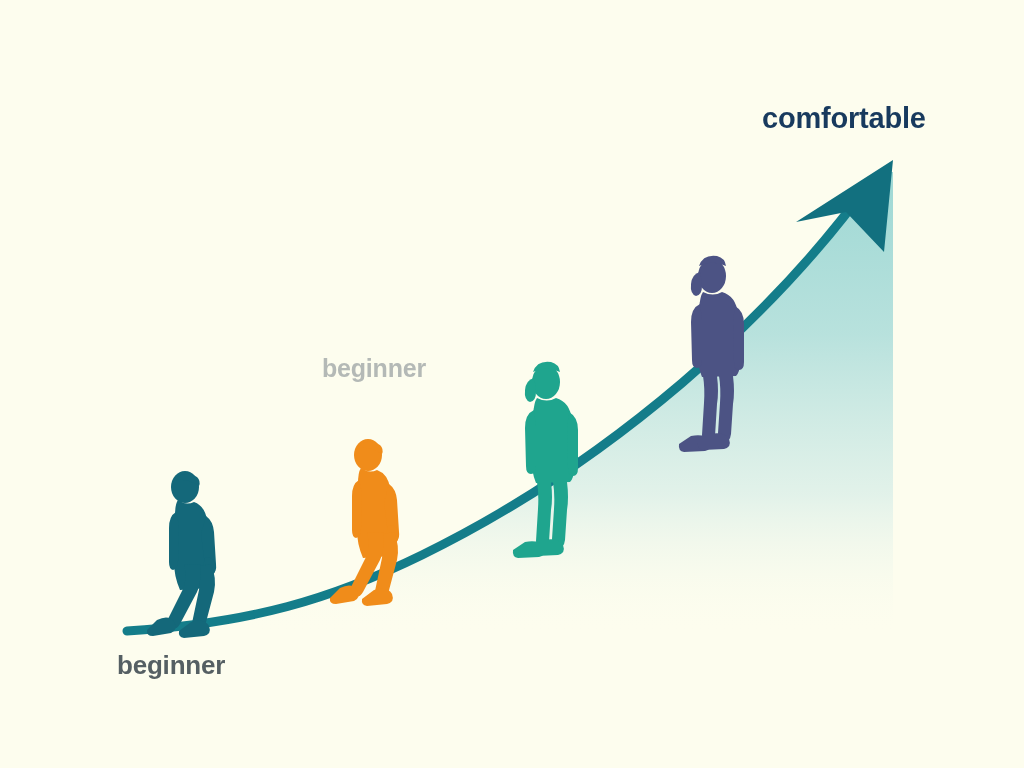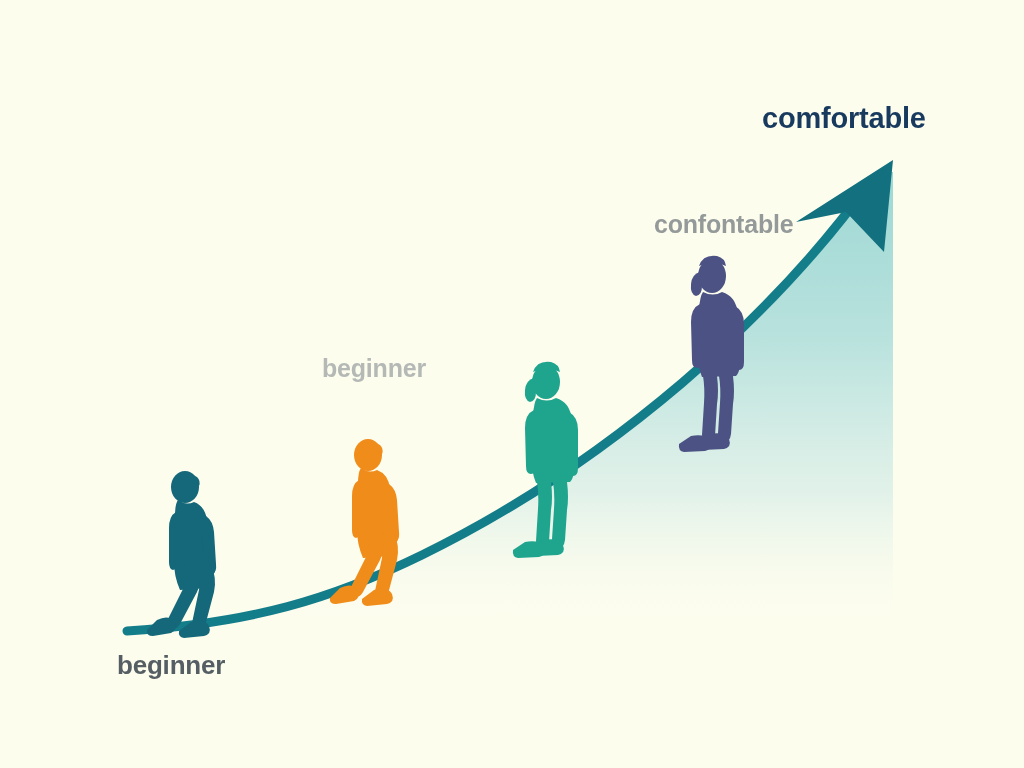--- a/index.html
+++ b/index.html
@@ -238,20 +238,19 @@
                q -1 8 -7 8
                q -6 -1 -6 -9
                l 2 -30
                q 1 -15 -1 -27 z"></path>
       <path d="M 710 434 q 14 -3 19 5 q 3 8 -5 10 l -21 1 q -6 -1 -5 -8 z"></path>
     </g>
   </svg>
 
   <div class="lbl" id="label-comfortable">comfortable</div>
 
-  <div class="lbl" id="label-confontable">confontable</div>
 
 
   <div class="lbl" id="label-beginner-mid">beginner</div>
 
   <div class="lbl" id="label-beginner-start">beginner</div>
 
 </div>
 
 </body></html>

